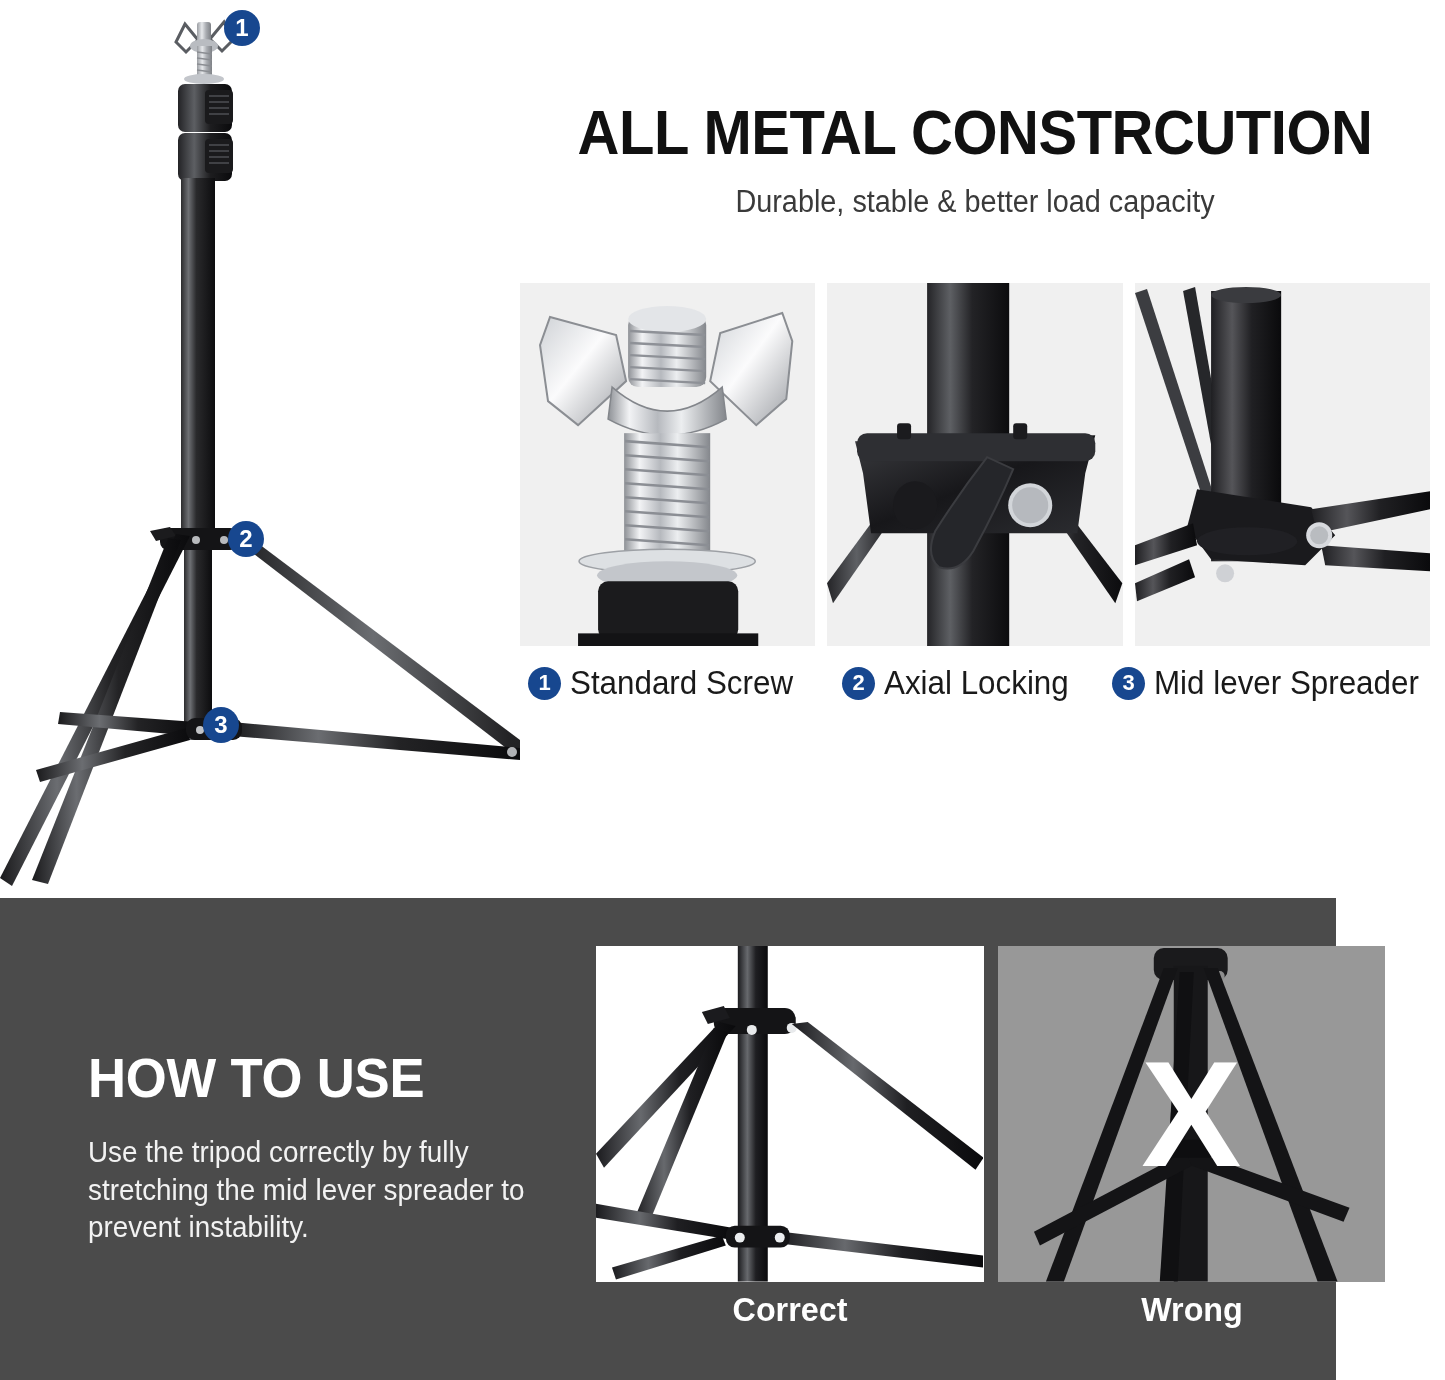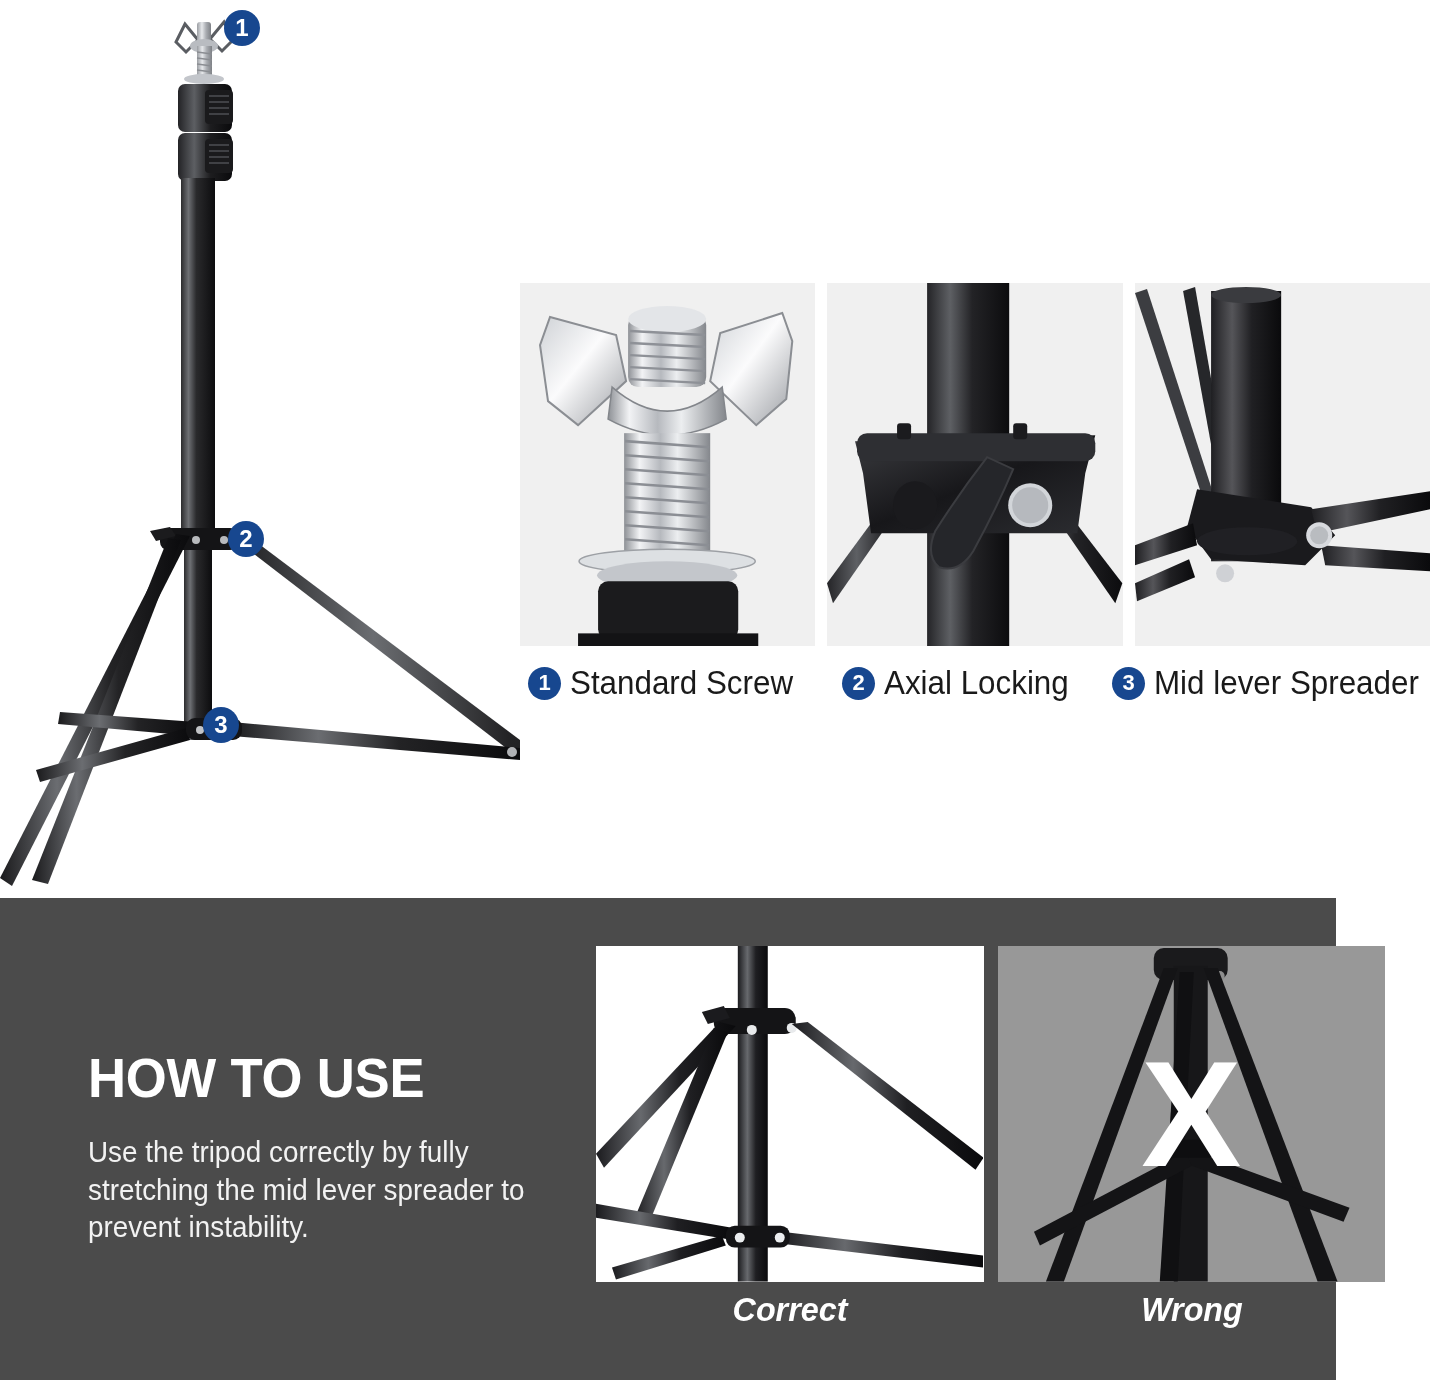--- a/index.html
+++ b/index.html
@@ -208,21 +208,20 @@
     line-height: 1;
     color: #ffffff;
     z-index: 4;
   }
   #compare-labels {
     position: absolute;
     left: 596px;
     top: 392px;
     width: 789px;
     height: 56px;
-    font-style: italic;
   }
   .compare-label {
     position: absolute;
     top: 0;
     font-family: "Liberation Sans Narrow", "Liberation Sans", sans-serif;
     font-weight: bold;
     font-size: 34px;
     color: #ffffff;
     transform: scaleX(0.95);
     white-space: nowrap;
@@ -328,20 +327,24 @@
           <circle cx="231" cy="730" r="4" fill="#c2c4c7"></circle>
           <circle cx="512" cy="752" r="5" fill="#b0b2b5"></circle>
         </g>
       </svg>
 
       <div class="callout" id="callout-1">1</div>
       <div class="callout" id="callout-2">2</div>
       <div class="callout" id="callout-3">3</div>
     </div>
 
+    <div id="headline-block">
+      <div id="headline">ALL METAL CONSTRCUTION</div>
+      <div id="subheadline">Durable, stable &amp; better load capacity</div>
+    </div>
 
     <div id="feature-panels">
 
       <div class="panel">
         <svg class="panel-art" viewBox="0 0 295 363" preserveAspectRatio="xMidYMid slice">
           <defs>
             <linearGradient id="sg1" x1="0" y1="0" x2="1" y2="0">
               <stop offset="0%" stop-color="#8e9196"></stop>
               <stop offset="18%" stop-color="#f2f3f5"></stop>
               <stop offset="42%" stop-color="#b6b9be"></stop>

